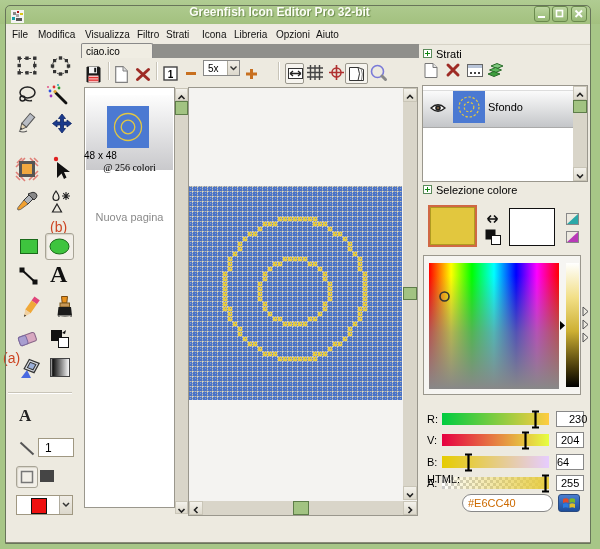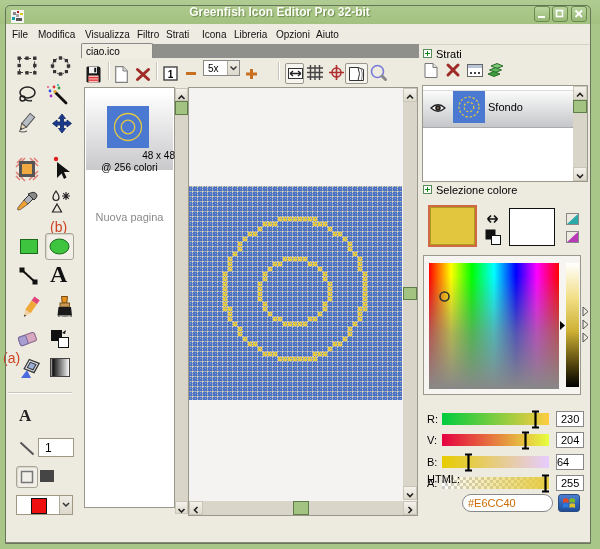--- a/index.html
+++ b/index.html
@@ -288,22 +288,22 @@
         <path d="M3 7 L6 10 L9 7" fill="none" stroke="#333" stroke-width="1.5"></path>
       </svg></div>
   </div>
 
 <div class="abs sunken" style="left:84px;top:87px;width:91px;height:421px;"></div>
 <div class="abs" id="pagesel" style="left:86px;top:95px;width:87px;height:75px;background:linear-gradient(#fdfdfd,#c9c9cc);"></div>
 <div class="abs" style="left:107px;top:106px;width:42px;height:42px;background:#4b79d2;"><svg width="42" height="42">
       <circle cx="21" cy="21" r="13.5" fill="none" stroke="#e2c742" stroke-width="1.3"></circle>
       <circle cx="21" cy="21" r="6.8" fill="none" stroke="#e2c742" stroke-width="1.3"></circle>
     </svg></div>
-<div class="abs" style="left:84px;top:150px;width:91px;text-align:right;font-size:10px;color:#000;">48 x 48</div>
-<div class="abs" style="left:84px;top:162px;width:91px;text-align:center;font-size:10px;color:#000;">@ 256 colori</div>
+<div class="abs" style="left:84px;top:150px;width:91px;text-align:left;font-size:10px;color:#000;">48 x 48</div>
+<div class="abs" style="left:84px;top:162px;width:91px;text-align:center;font-size:10px;color:#000;font-family:Liberation Serif, serif;">@ 256 colori</div>
 <div class="abs" style="left:84px;top:211px;width:91px;text-align:center;font-size:11px;color:#8a8a8a;">Nuova pagina</div>
 
 <div class="abs sbtrack" style="left:175px;top:88px;width:13px;height:426px;"></div>
 <div class="abs sbbtn" style="left:175px;top:88px;width:13px;height:13px;"><svg width="11" height="11">
       <path d="M2.5 7 L5.5 4 L8.5 7" fill="none" stroke="#222" stroke-width="1.6"></path>
     </svg></div>
 <div class="abs sbthumb" style="left:175px;top:101px;width:13px;height:14px;"></div>
 <div class="abs sbbtn" style="left:175px;top:501px;width:13px;height:13px;"><svg width="11" height="11">
       <path d="M2.5 4 L5.5 7 L8.5 4" fill="none" stroke="#222" stroke-width="1.6"></path>
     </svg></div>
@@ -556,21 +556,21 @@
         <path d="M1 14 L6 18.5 L1 23 Z"></path>
         <path d="M1 27 L6 31.5 L1 36 Z"></path>
       </g>
     </svg></div>
 
 <div class="abs hdrtxt" style="left:427px;top:413px;">R:</div>
 <div class="abs" style="left:442px;top:413px;width:107px;height:12px;background:linear-gradient(to right,rgb(0,204,64),rgb(255,204,64));"></div>
 <div class="abs" style="left:531px;top:410px;"><svg width="9" height="19">
       <path d="M1 1.5 H8 M4.5 1.5 V17.5 M1 17.5 H8" stroke="#000" stroke-width="2.2" fill="none"></path>
     </svg></div>
-<div class="abs valbox" style="left:556px;top:411px;width:28px;height:16px;padding:1px 0 0 4px;">230</div>
+<div class="abs valbox" style="left:556px;top:411px;width:28px;height:16px;padding:1px 0 0 12px;">230</div>
 <div class="abs hdrtxt" style="left:427px;top:434px;">V:</div>
 <div class="abs" style="left:442px;top:434px;width:107px;height:12px;background:linear-gradient(to right,rgb(230,0,64),rgb(230,255,64));"></div>
 <div class="abs" style="left:521px;top:431px;"><svg width="9" height="19">
       <path d="M1 1.5 H8 M4.5 1.5 V17.5 M1 17.5 H8" stroke="#000" stroke-width="2.2" fill="none"></path>
     </svg></div>
 <div class="abs valbox" style="left:556px;top:432px;width:28px;height:16px;padding:1px 0 0 4px;">204</div>
 <div class="abs hdrtxt" style="left:427px;top:456px;">B:</div>
 <div class="abs" style="left:442px;top:456px;width:107px;height:12px;background:linear-gradient(to right,rgb(230,204,0),rgb(230,204,255));"></div>
 <div class="abs" style="left:464px;top:453px;"><svg width="9" height="19">
       <path d="M1 1.5 H8 M4.5 1.5 V17.5 M1 17.5 H8" stroke="#000" stroke-width="2.2" fill="none"></path>

